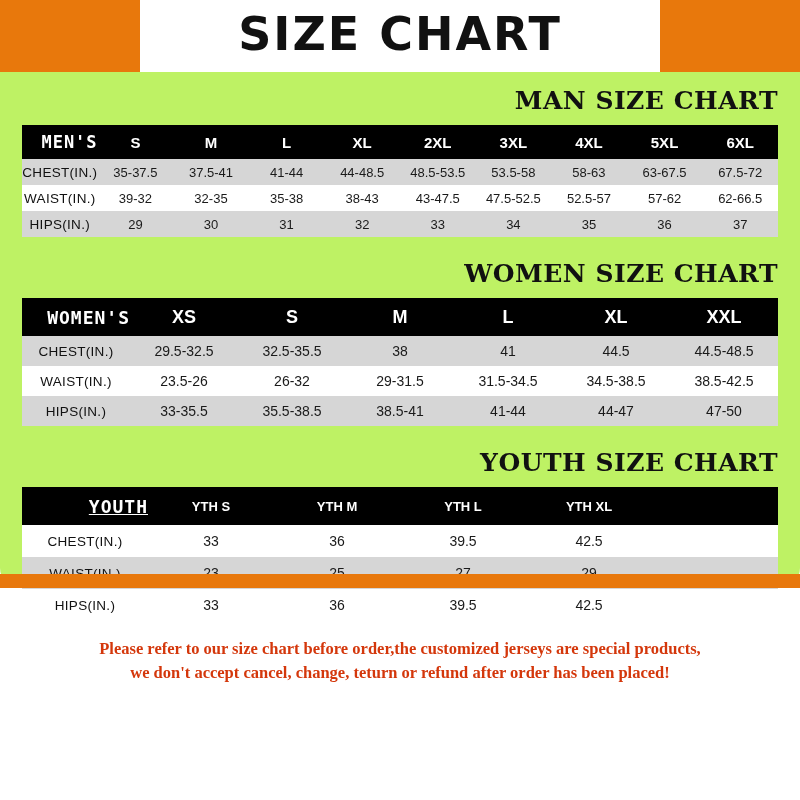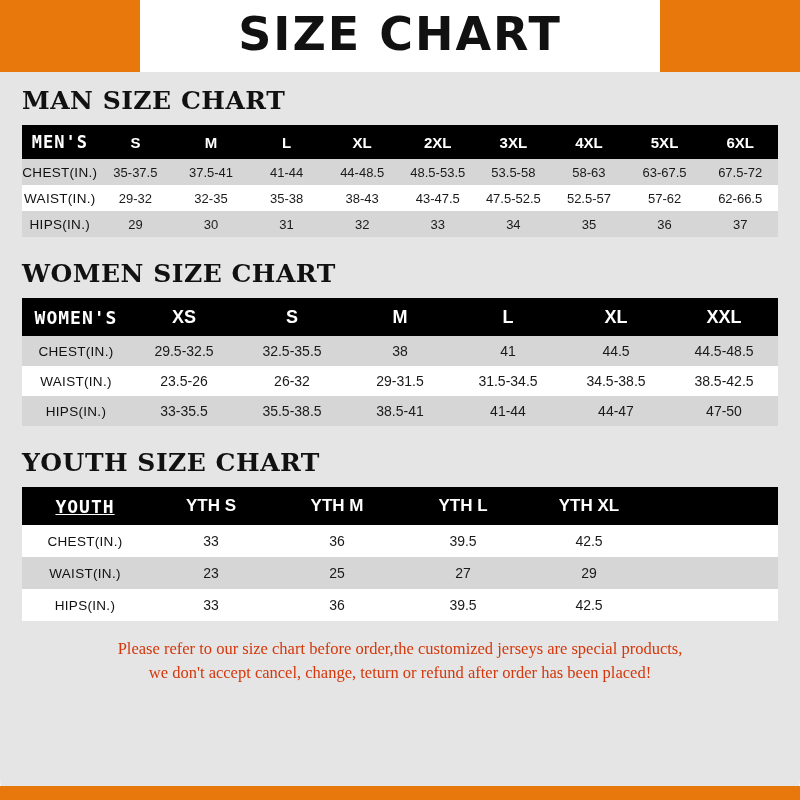--- a/index.html
+++ b/index.html
@@ -9,22 +9,22 @@
   body {
     width: 800px;
     height: 800px;
     background: #ffffff;
     font-family: "Liberation Sans", sans-serif;
     overflow: hidden;
   }
   .page {
     position: relative;
     width: 800px;
-    height: 800px;
-    background: #e5e5e5;
+    height: 588px;
+    background: #bef264;
     box-sizing: border-box;
     border-radius: 20px;
   }
   
   .banner {
     position: relative;
     height: 72px;
     background: #e8780c;
     display: flex;
     align-items: center;
@@ -50,21 +50,21 @@
     line-height: 1;
     padding-bottom: 4px;
   }
 
   .content {
     padding: 0 22px;
     box-sizing: border-box;
   }
 
   .section-title {
-    text-align: left;
+    text-align: right;
     font-family: "DejaVu Serif", serif;
     font-weight: bold;
     font-size: 25px;
     color: #111111;
     letter-spacing: 0.5px;
   }
   .t1 { margin-top: 14px; }
   .t2 { margin-top: 22px; }
   .t3 { margin-top: 22px; }
 
@@ -89,52 +89,53 @@
     background: #000000;
     color: #ffffff;
     font-weight: bold;
     height: 34px;
     font-size: 15px;
   }
   table.sizetable thead th.corner {
     font-family: "DejaVu Sans Mono", monospace;
     font-size: 17px;
     letter-spacing: 1px;
-    text-align: center;
+    text-align: right;
   }
   table.sizetable tbody tr.shade td {
     background: #d6d6d6;
   }
   table.sizetable tbody tr.plain td {
     background: #ffffff;
   }
   table.sizetable tbody td.rowlabel {
     font-size: 13.5px;
     letter-spacing: 0.3px;
     color: #111111;
   }
 
   
   table.women th, table.women td { font-size: 14px; height: 30px; }
   table.women thead th { height: 38px; font-size: 18px; }
   table.women thead th.corner { font-size: 18px; }
 
   
   table.youth th, table.youth td { font-size: 14px; height: 32px; }
-  table.youth thead th { height: 38px; font-size: 17px; }
+  table.youth thead th { height: 38px; font-size: 13px; }
   table.youth thead th.corner { font-size: 18px; text-decoration: underline; }
 
   .notice {
     margin-top: 16px;
     text-align: center;
     color: #d4370b;
     font-size: 16.5px;
     line-height: 1.45;
     font-family: "Liberation Serif", serif;
     padding: 0 6px;
+    font-weight: bold;
   }
   .notice div { white-space: nowrap; }
 
   .bottom-bar {
     position: absolute;
     left: 0;
     bottom: 0;
     width: 100%;
     height: 14px;
     background: #e8780c;
@@ -176,21 +177,21 @@
           <td>41-44</td>
           <td>44-48.5</td>
           <td>48.5-53.5</td>
           <td>53.5-58</td>
           <td>58-63</td>
           <td>63-67.5</td>
           <td>67.5-72</td>
         </tr>
         <tr class="plain">
           <td class="rowlabel">WAIST(IN.)</td>
-          <td>29-32</td>
+          <td>39-32</td>
           <td>32-35</td>
           <td>35-38</td>
           <td>38-43</td>
           <td>43-47.5</td>
           <td>47.5-52.5</td>
           <td>52.5-57</td>
           <td>57-62</td>
           <td>62-66.5</td>
         </tr>
         <tr class="shade">

